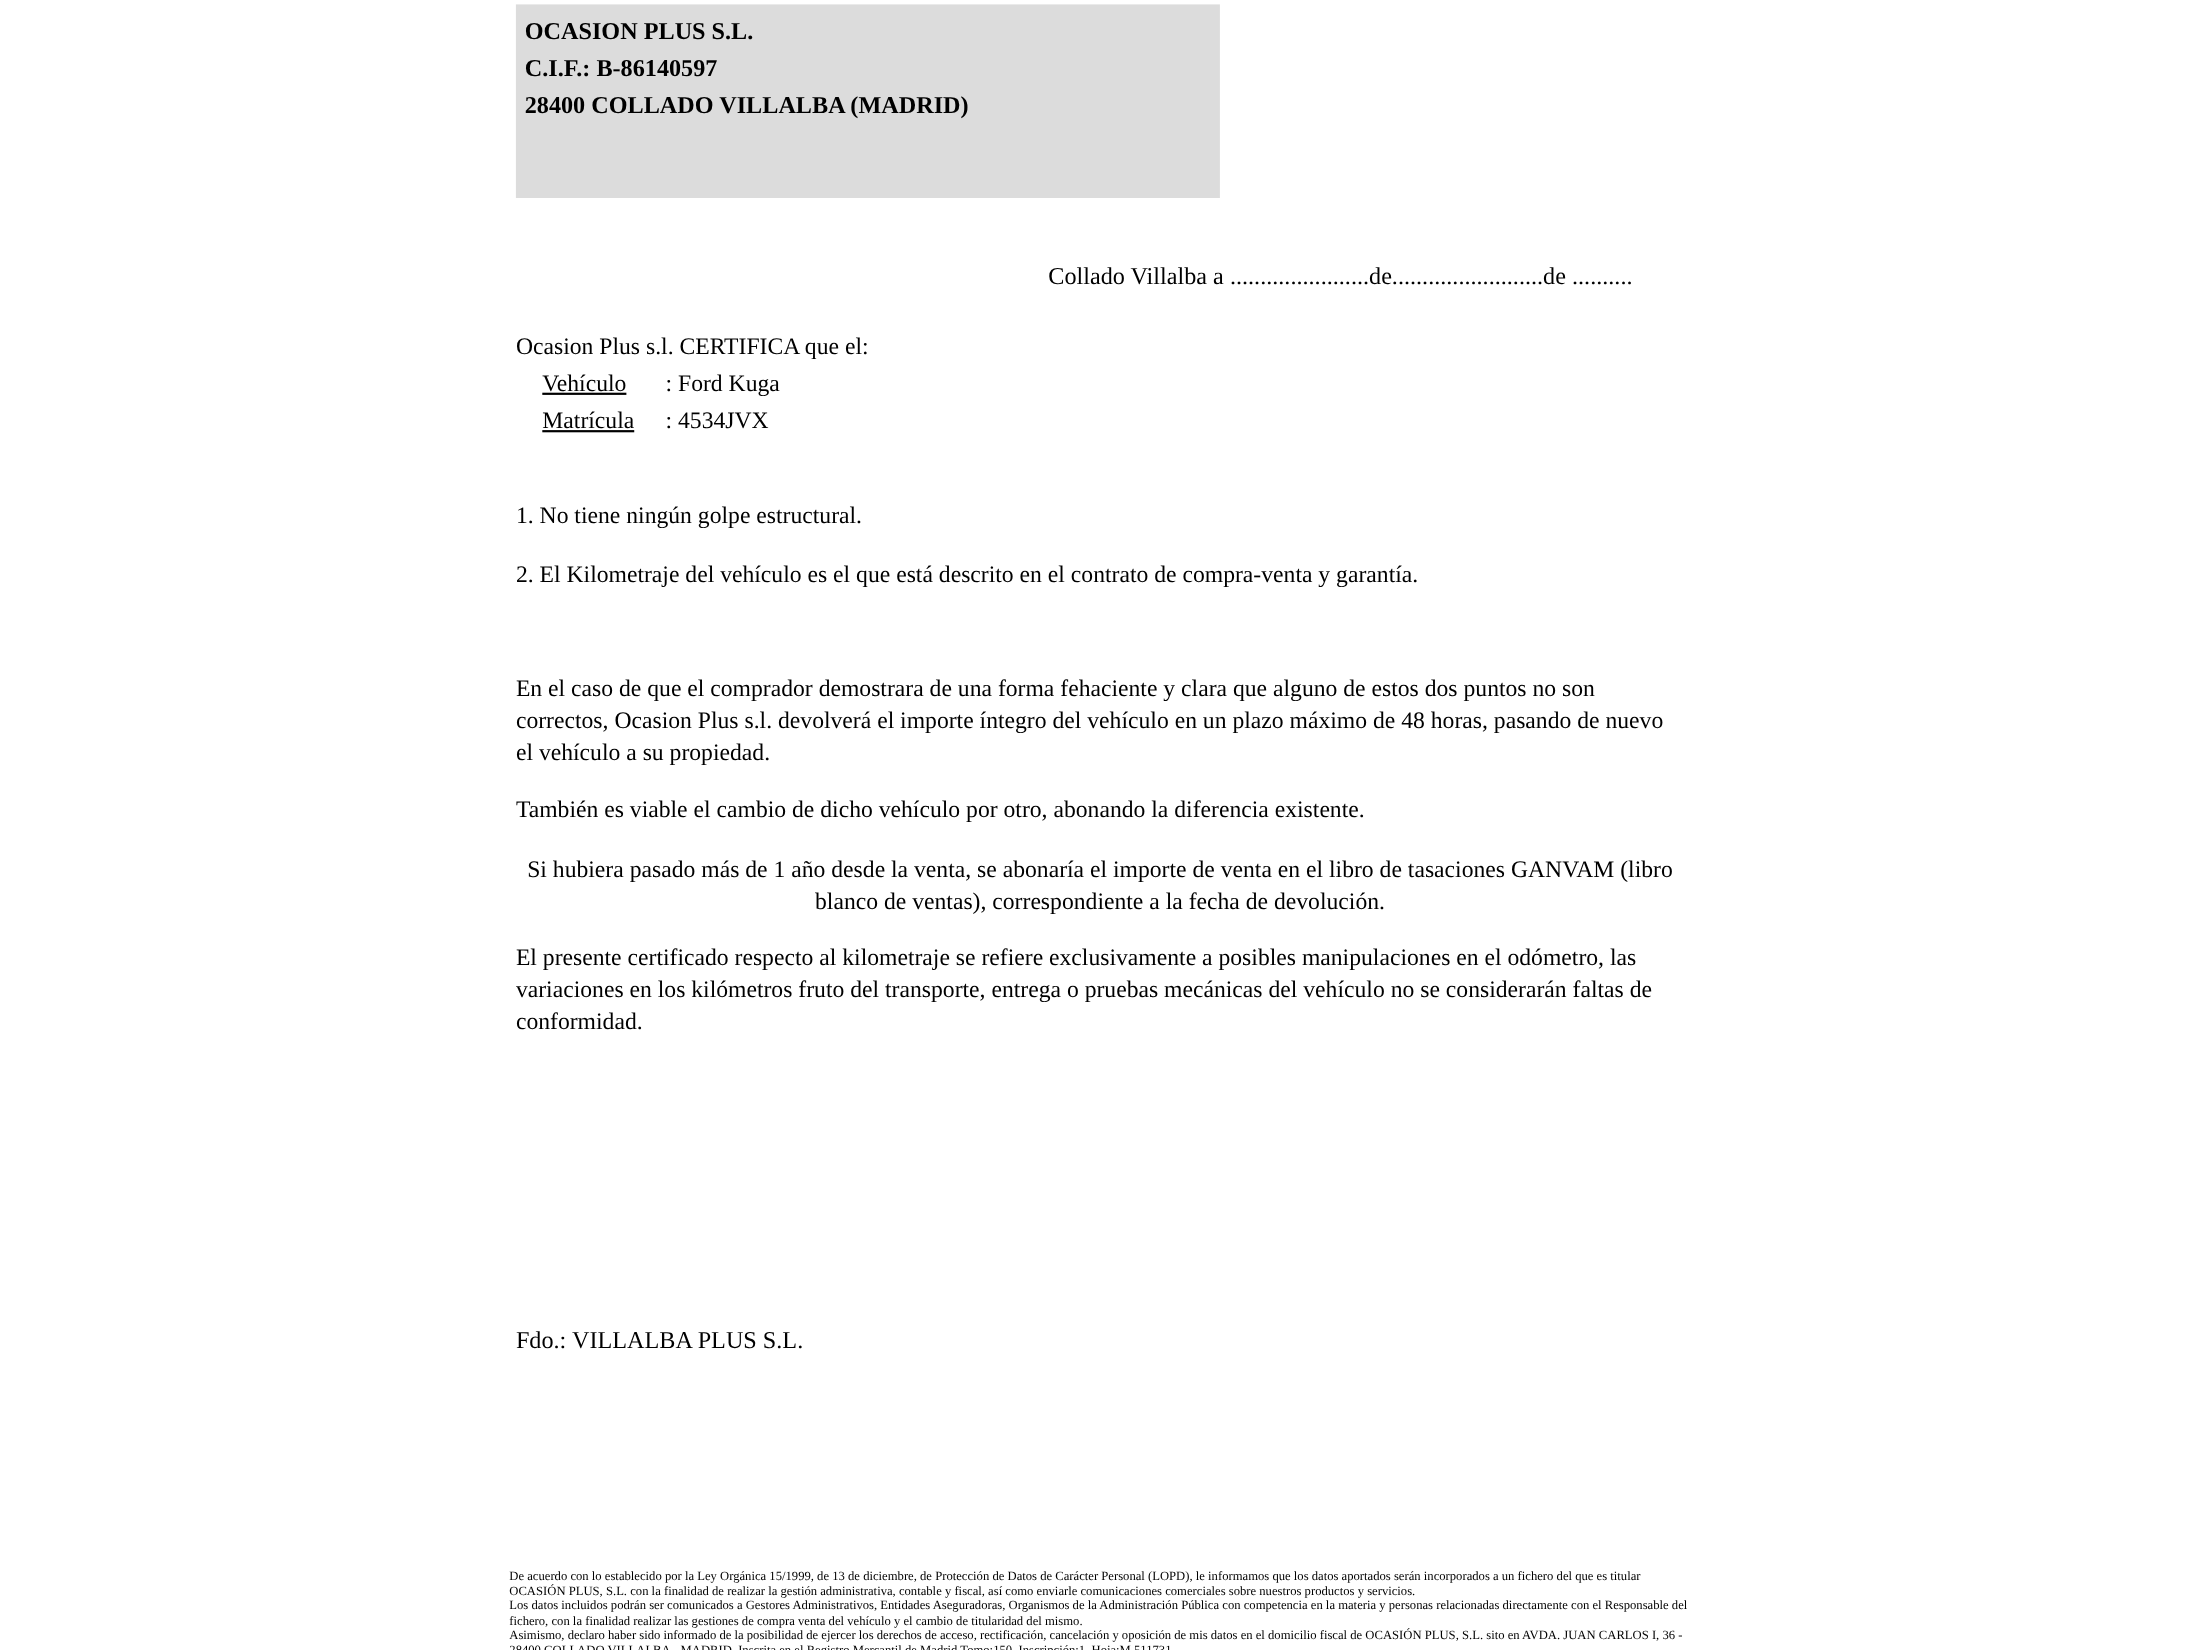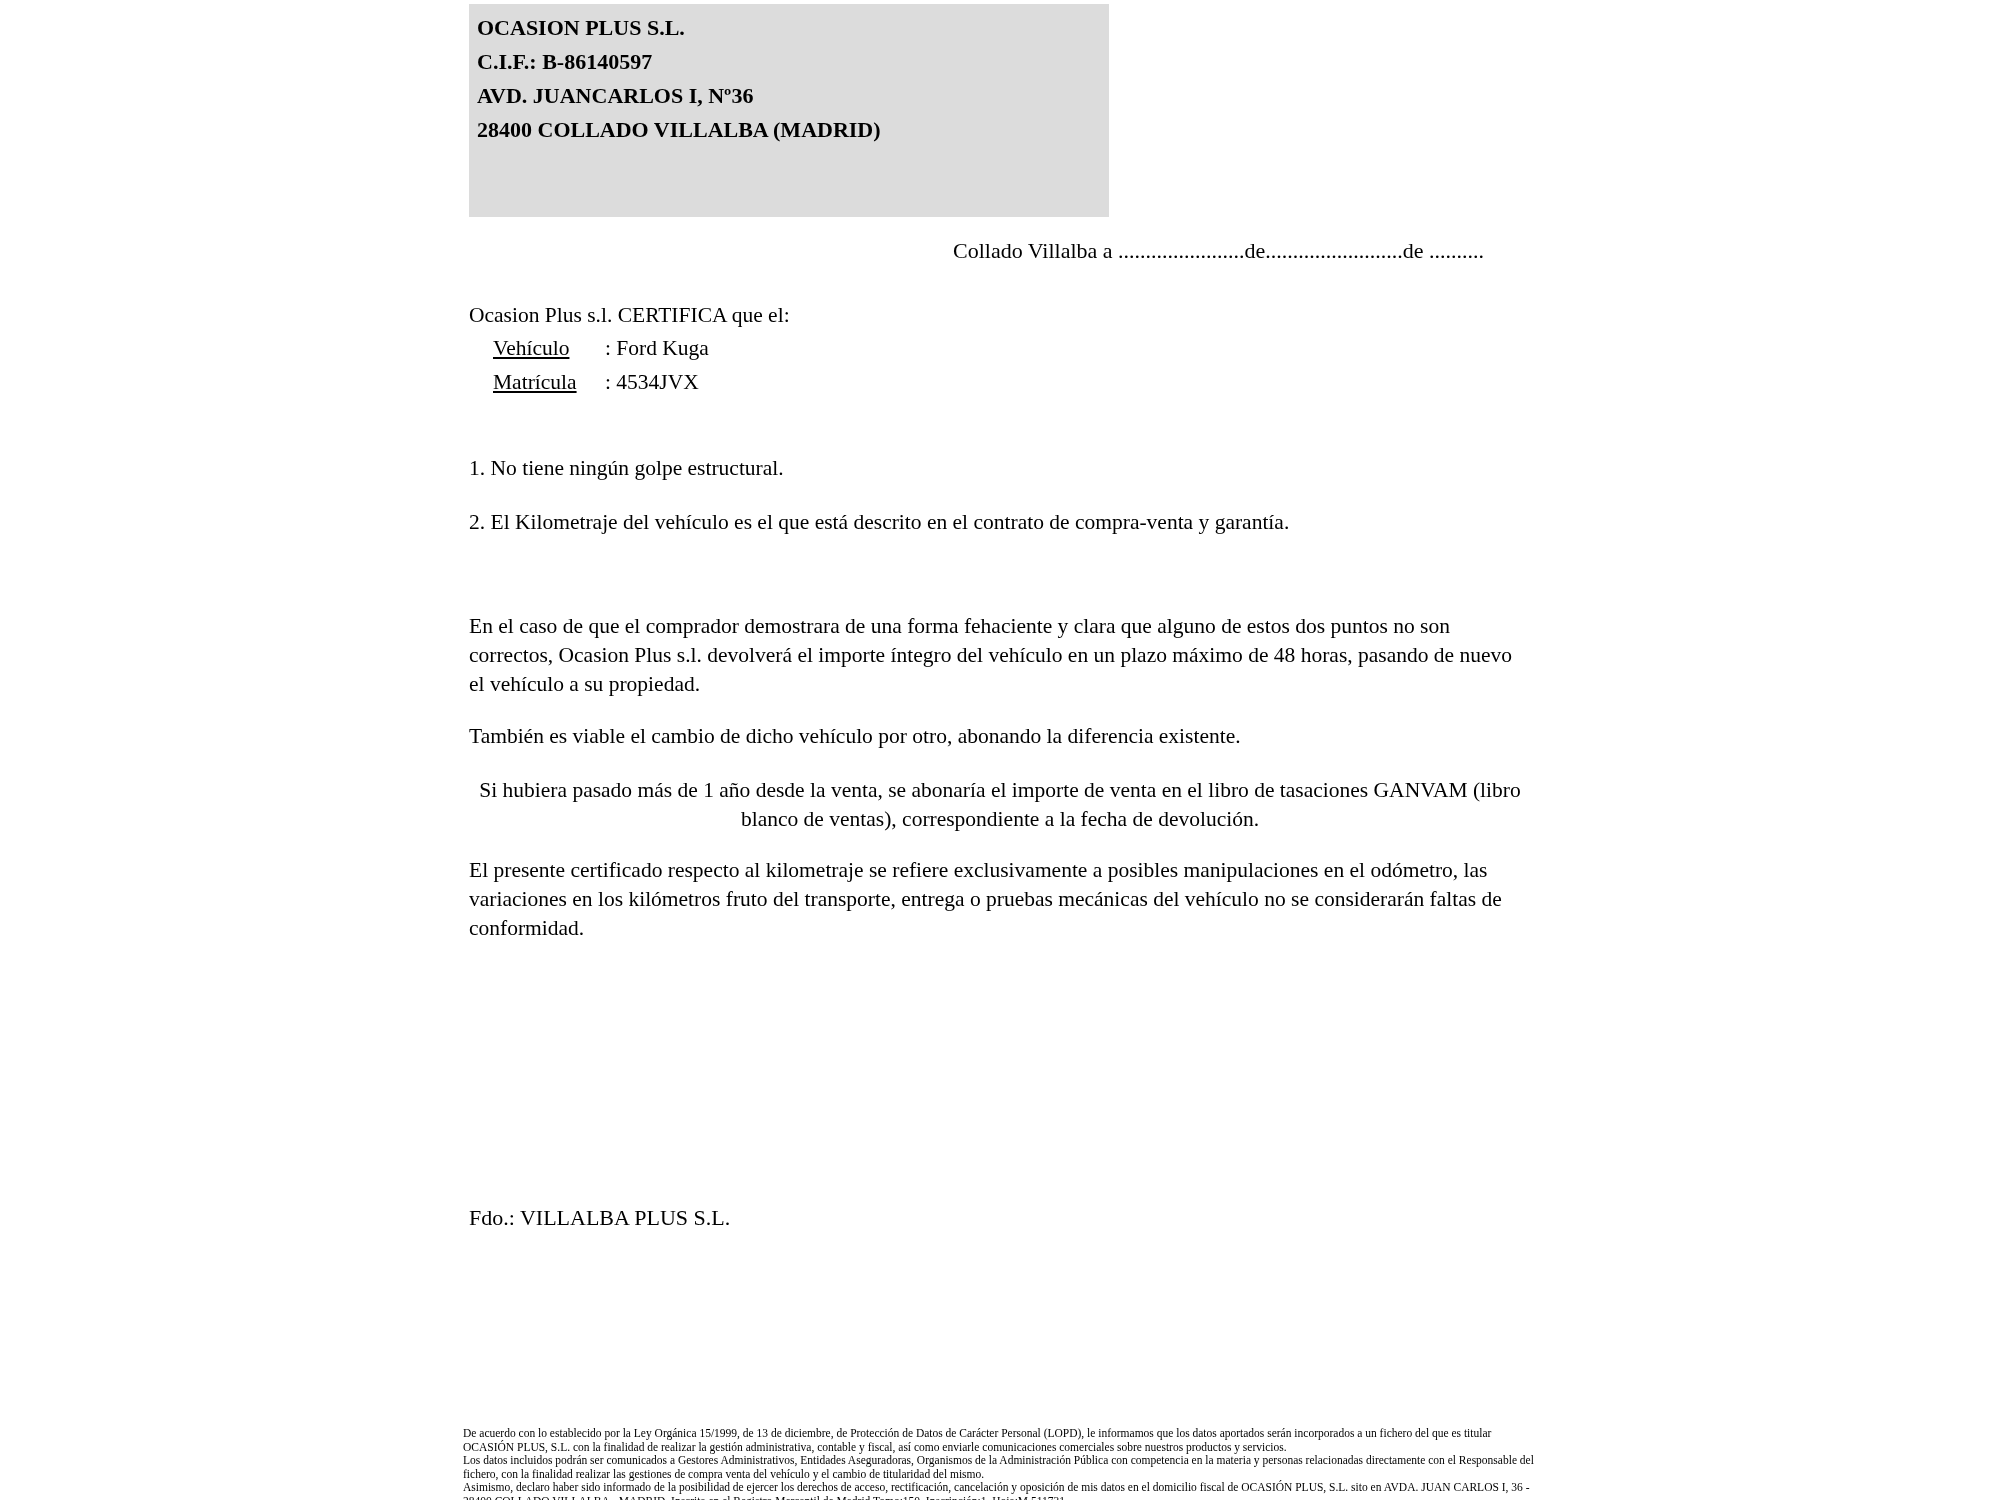--- a/index.html
+++ b/index.html
@@ -11,21 +11,21 @@
     background: #ffffff;
     color: #000000;
     font-family: "Liberation Serif", serif;
     overflow: hidden;
   }
   .company-box {
     position: absolute;
     left: 469px;
     top: 4px;
     width: 640px;
-    height: 213px;
+    height: 176px;
     background: #dcdcdc;
     padding: 7px 8px 0 8px;
   }
   .company-box .cline {
     font-weight: bold;
     font-size: 22px;
     line-height: 34px;
     white-space: nowrap;
   }
   .date-line {
@@ -64,21 +64,20 @@
   }
 </style>
 </head>
 <body>
 
 <div class="page">
 
   <div class="company-box">
     <div class="cline">OCASION PLUS S.L.</div>
     <div class="cline">C.I.F.: B-86140597</div>
-    <div class="cline">AVD. JUANCARLOS I, Nº36</div>
     <div class="cline">28400 COLLADO VILLALBA (MADRID)</div>
   </div>
 
   <div class="date-line">Collado Villalba a .......................de.........................de ..........</div>
 
   <div class="abs body-text intro">Ocasion Plus s.l. CERTIFICA que el:</div>
 
   <div class="abs body-text kv-vehicle">
     <span class="kv-label"><span class="u">Vehículo</span></span><span>: Ford Kuga</span>
   </div>

